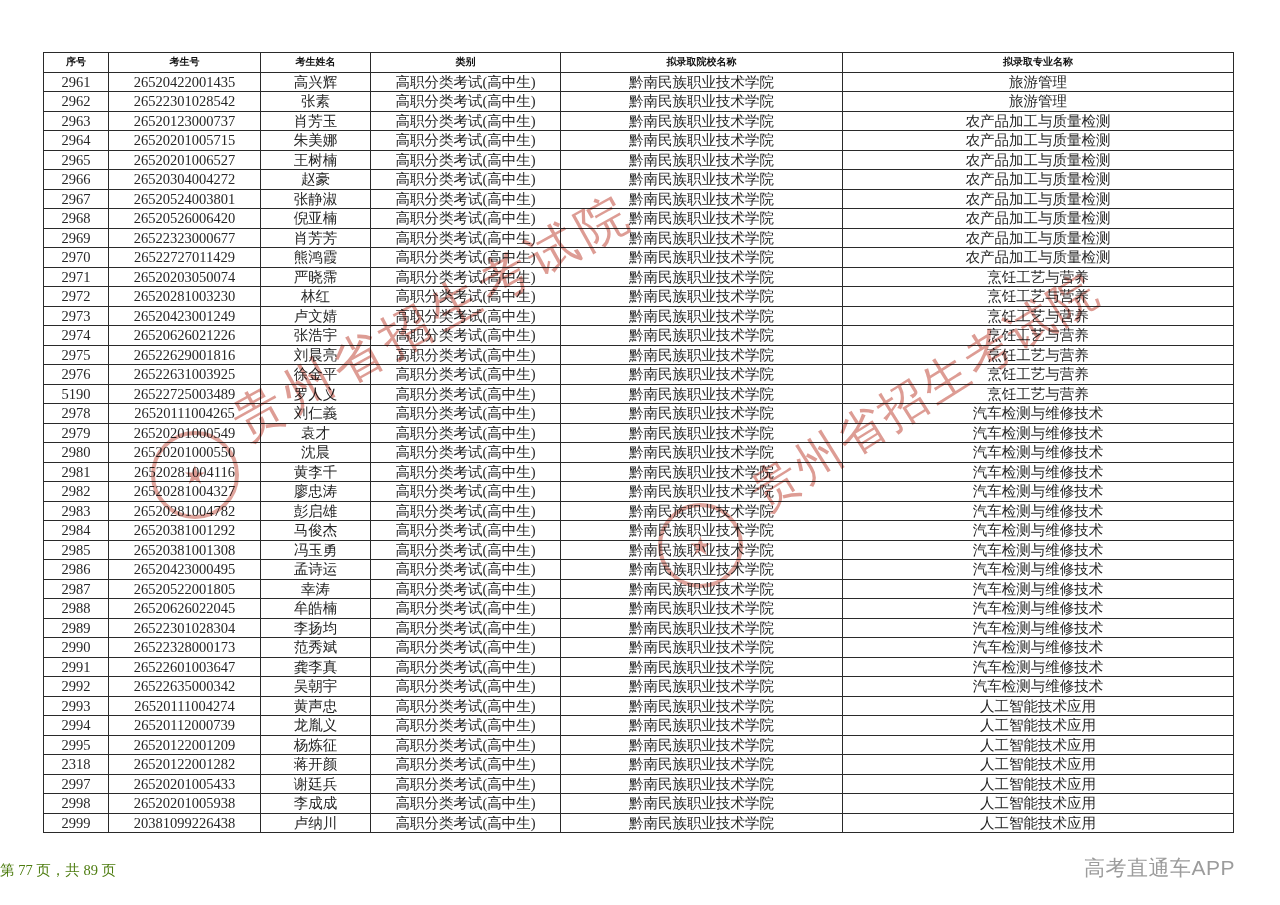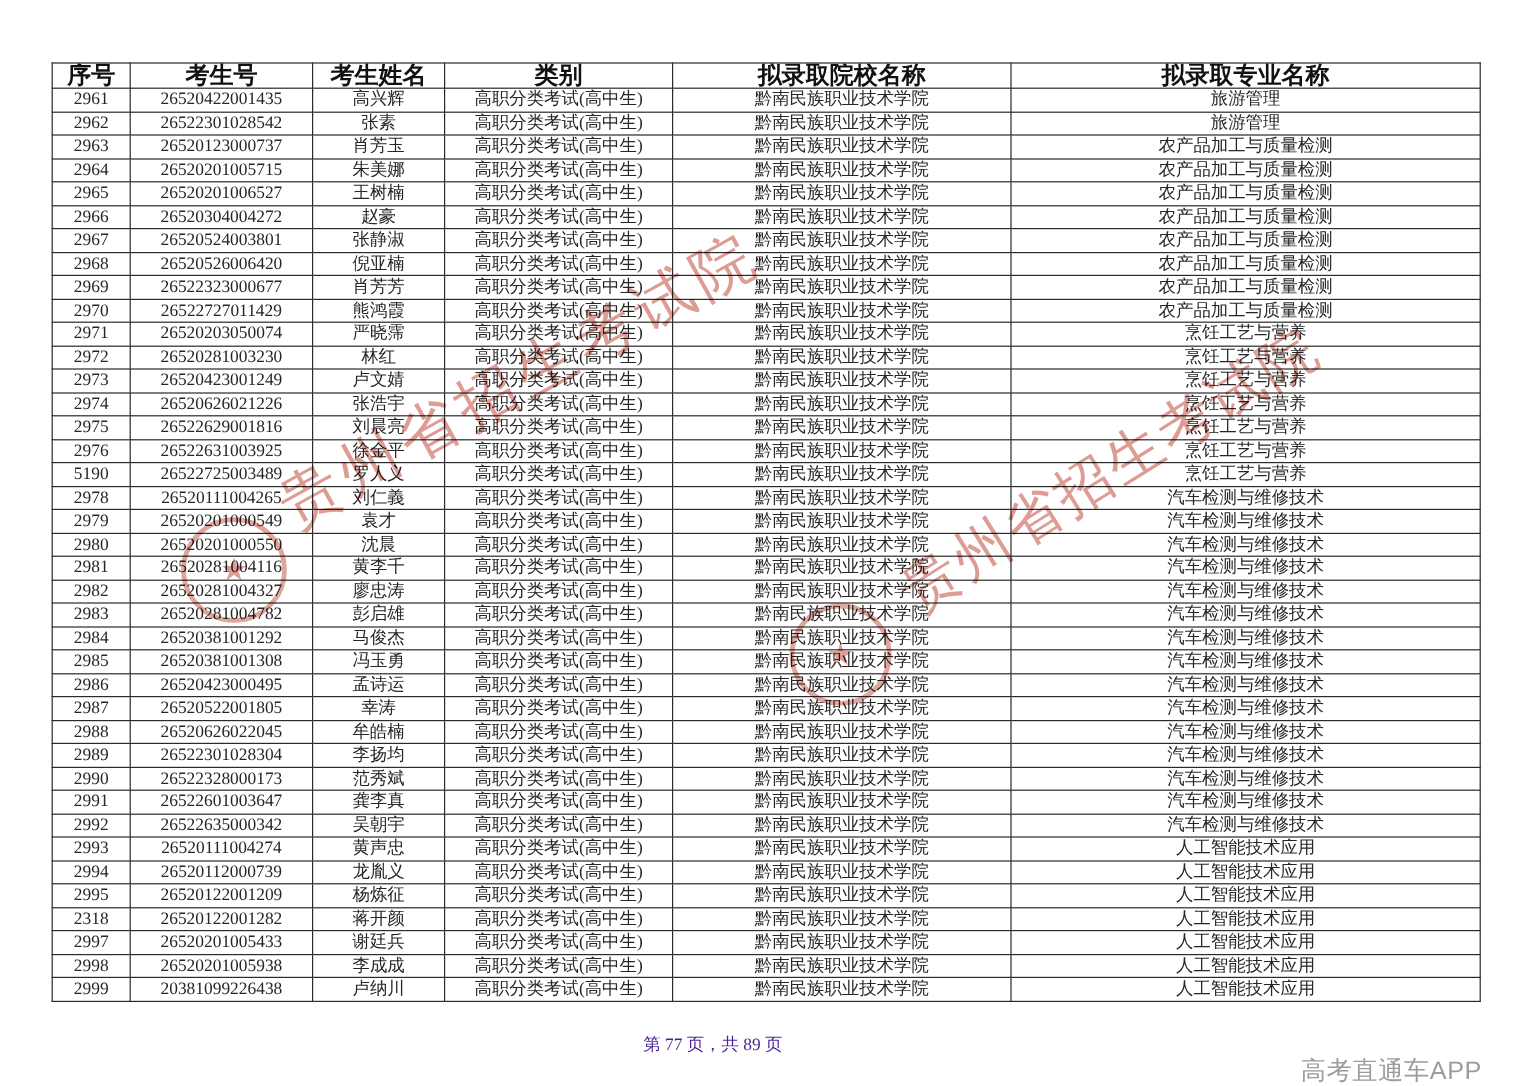--- a/index.html
+++ b/index.html
@@ -28,21 +28,21 @@
     height:18.5px;
     padding:0 2px;
     text-align:center;
     vertical-align:middle;
     white-space:nowrap;
     overflow:hidden;
     line-height:1;
   }
   .admission-table th{
     font-weight:bold;
-    font-size:20px;
+    font-size:10px;
     color:#111;
     margin-top:25px;
   }
   .admission-table td{color:#262626;}
 
   
   .wm-text{
     position:absolute;
     white-space:nowrap;
     color:rgba(193,75,60,0.55);
@@ -76,32 +76,30 @@
   .seal-star{
     color:rgba(193,75,60,0.55);
     font-size:26px;line-height:1;
     font-family:"DejaVu Sans",sans-serif;
   }
 
   
   .page-info{
     position:absolute;
     left:0;top:861px;width:1188px;
-    text-align:center;
     font-size:14.5px;
-    color:#4c1d95;
+    color:#4d7c0f;
   }
   .brand{
     position:absolute;
     right:45px;top:854px;
     font-size:21px;
     color:#9c9c9c;
     font-family:"Liberation Sans","DejaVu Sans",sans-serif;
     letter-spacing:0.5px;
-    margin-top:24px;
   }
 </style>
 </head>
 <body>
 
 <div class="page">
 
   <table class="admission-table">
     <colgroup>
       <col style="width:65px">

